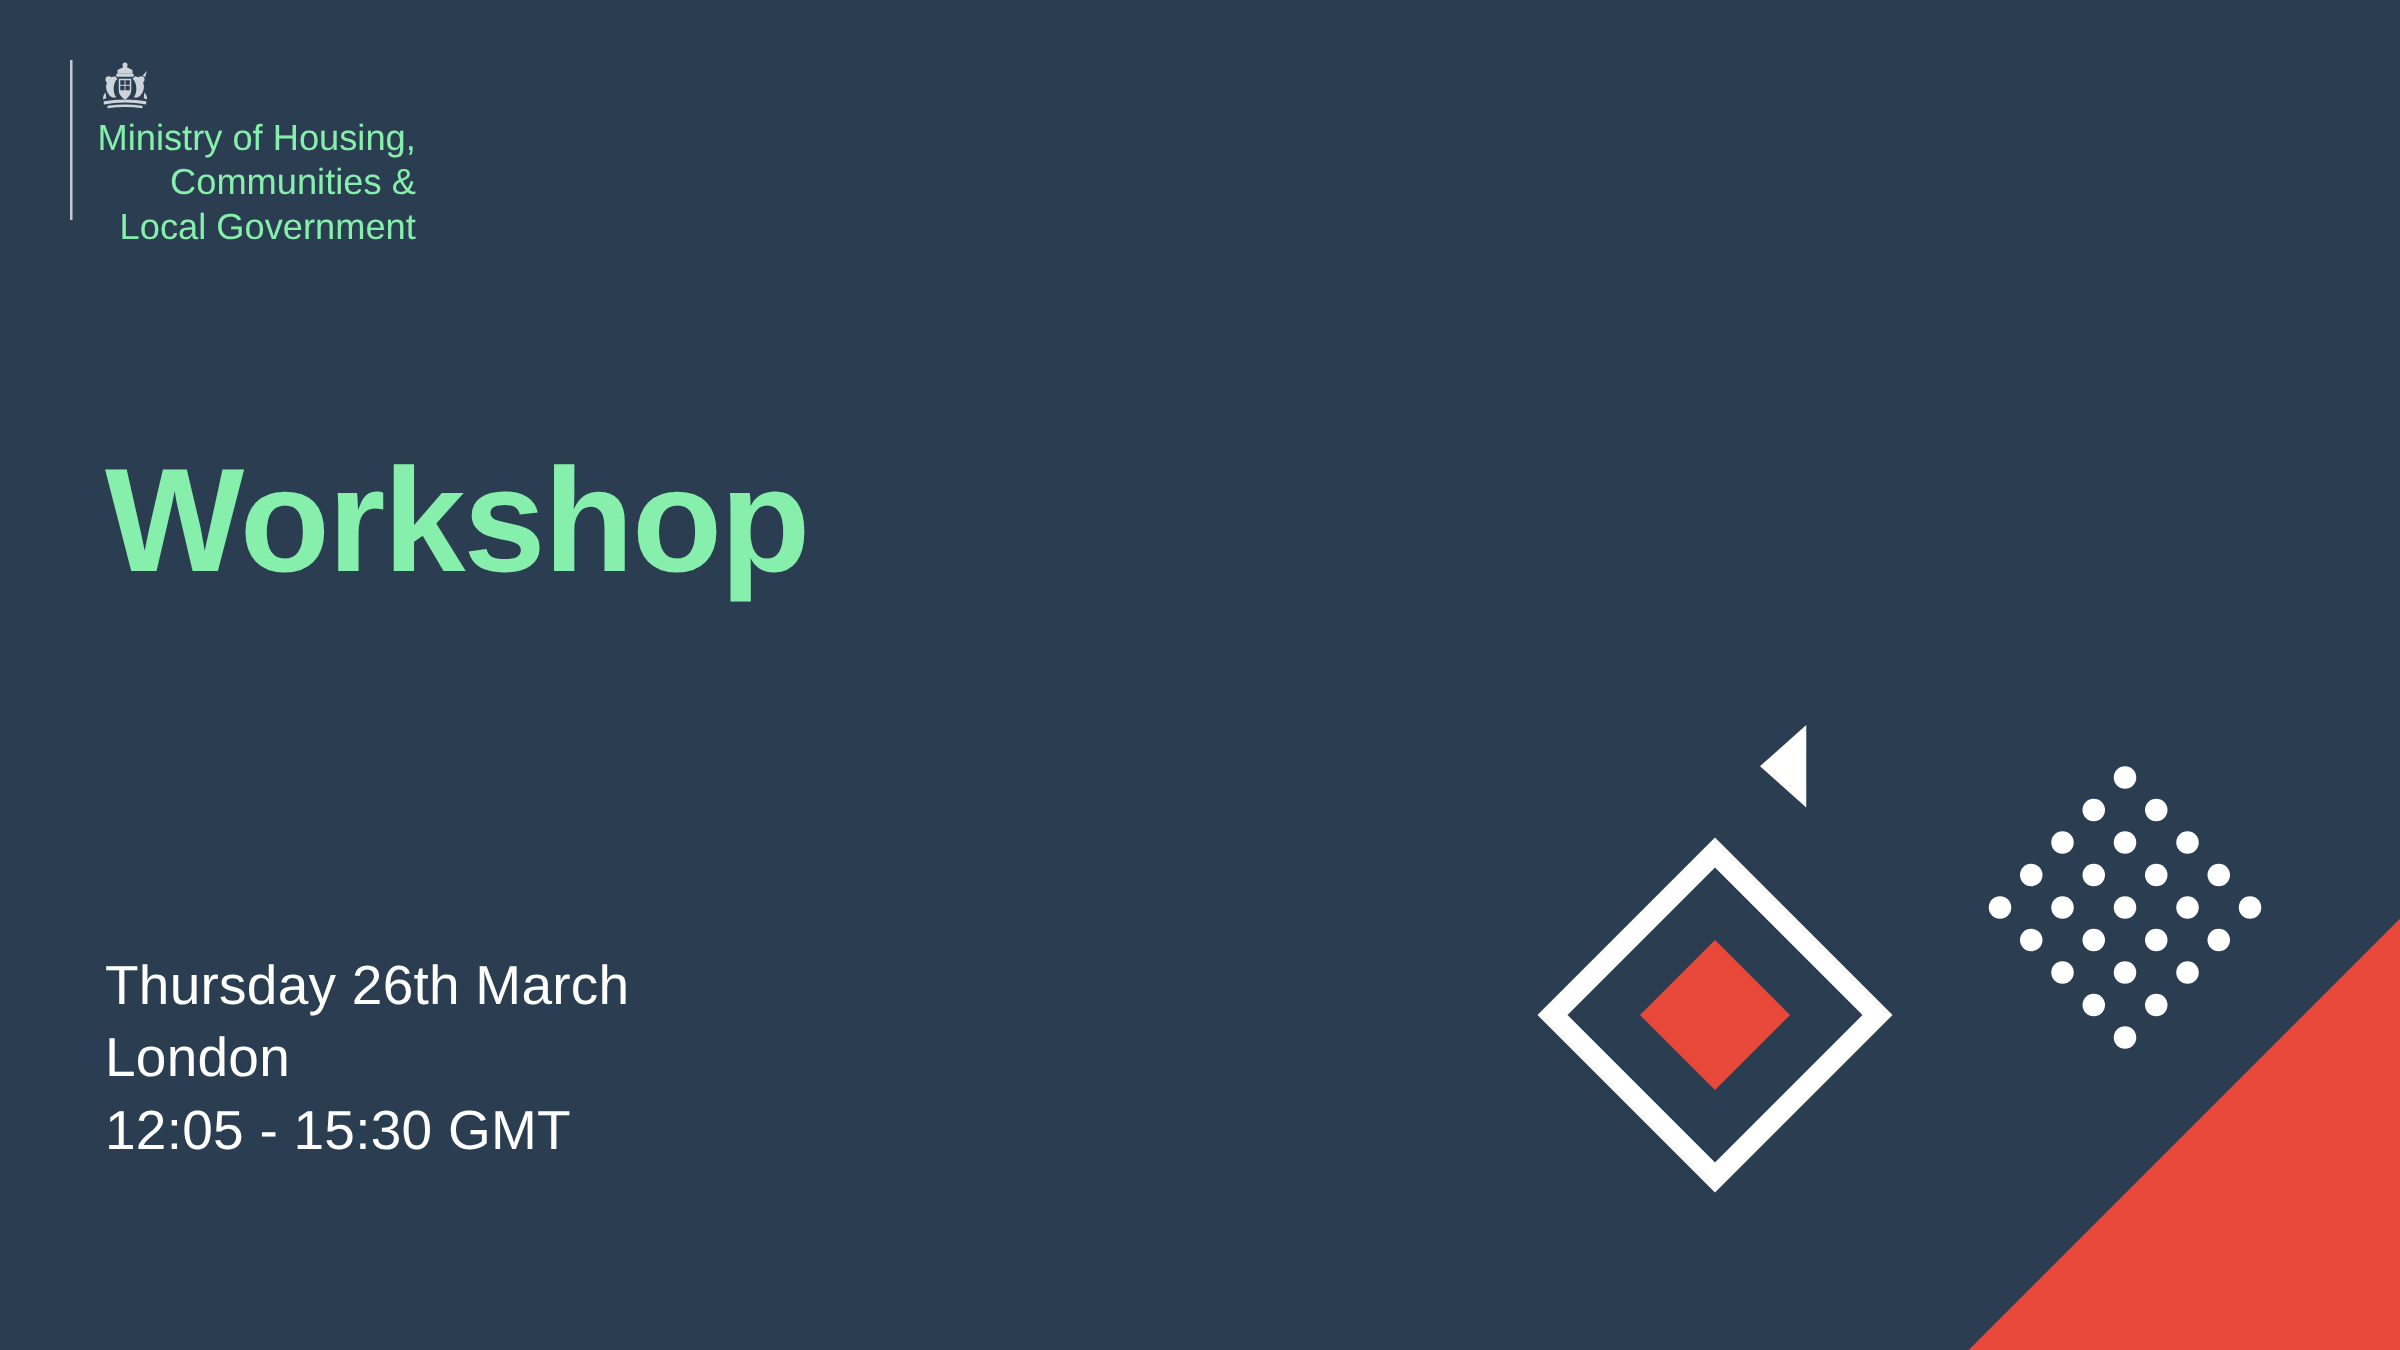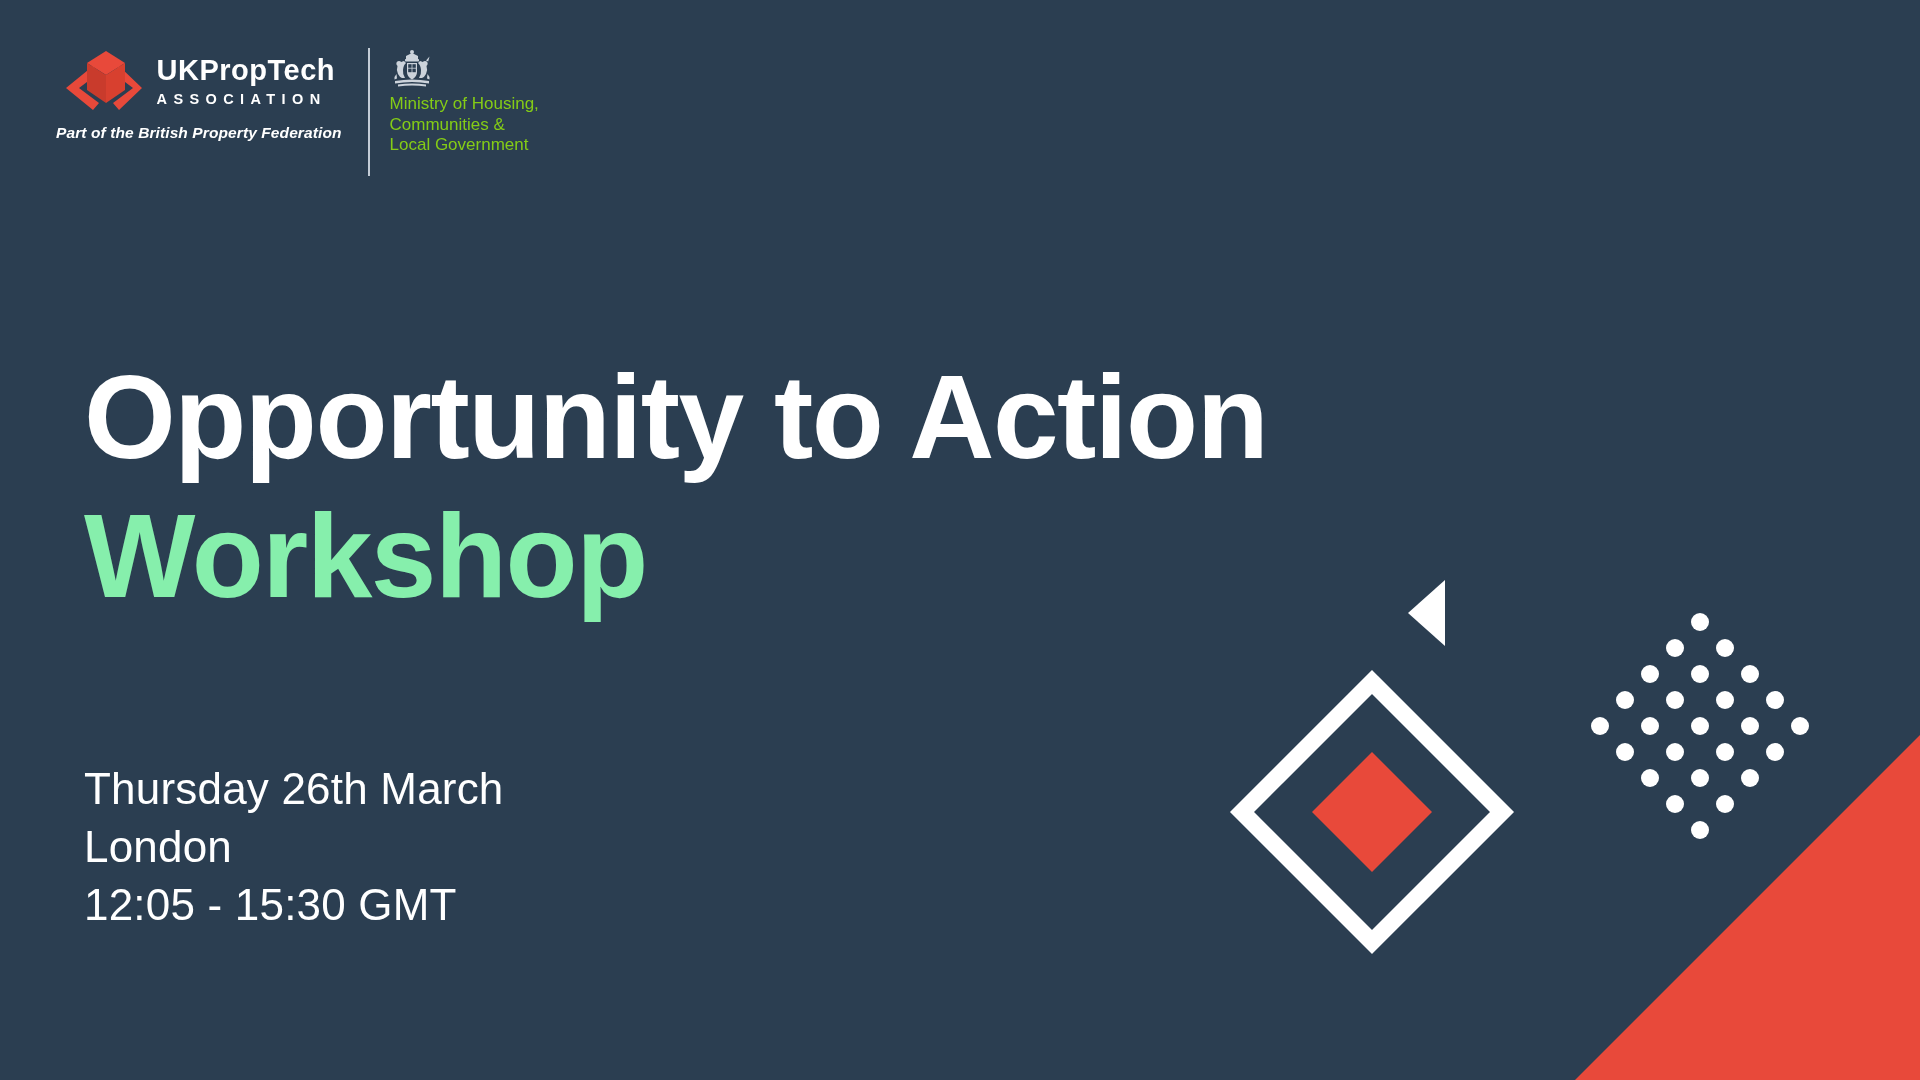--- a/index.html
+++ b/index.html
@@ -99,25 +99,26 @@
     flex-direction: column;
   }
 
   .crest {
     width: 44px;
     height: 40px;
     margin-bottom: 6px;
   }
 
   .mhclg-text {
-    color: #84cc16;
-    font-size: 17px;
+    color: #86efac;
+    font-size: 29px;
     line-height: 1.22;
     font-family: "Liberation Sans", sans-serif;
     white-space: pre-line;
+    text-align: right;
   }
 
   
   .headline {
     position: absolute;
     left: 84px;
     top: 348px;
     width: 1200px;
   }
 
@@ -162,44 +163,20 @@
     pointer-events: none;
   }
 </style>
 </head>
 <body>
 
 <div class="slide">
 
   <div class="logo-bar">
 
-    <div class="upa-block">
-      <div class="upa-row">
-
-        <svg class="upa-mark" viewBox="0 0 82 66">
-
-          <polygon points="30,18 36,25 16,40 36,55 30,62 3,40" fill="#e8493a"></polygon>
-
-          <polygon points="56,18 50,25 70,40 50,55 56,62 79,40" fill="#e8493a"></polygon>
-
-          <polygon points="43,3 62,15 43,27 24,15" fill="#e8493a"></polygon>
-
-          <polygon points="62,15 62,42 43,55 43,27" fill="#d8402f"></polygon>
-
-          <polygon points="24,15 43,27 43,55 24,42" fill="#c93b2c"></polygon>
-        </svg>
-
-        <div class="upa-words">
-          <div class="upa-name">UKPropTech</div>
-          <div class="upa-sub">ASSOCIATION</div>
-        </div>
-
-      </div>
-      <div class="upa-tagline">Part of the British Property Federation</div>
-    </div>
 
     <div class="divider"></div>
 
     <div class="mhclg-block">
       <svg class="crest" viewBox="0 0 44 40">
         <g fill="#ccd3db">
 
           <ellipse cx="22" cy="4" rx="2" ry="2"></ellipse>
           <path d="M16 8 L22 5 L28 8 L28 11 L16 11 Z"></path>
           <rect x="15" y="11" width="14" height="2.4" rx="0.6"></rect>
@@ -225,21 +202,20 @@
         </g>
       </svg>
       <div class="mhclg-text">Ministry of Housing,
 Communities &amp;
 Local Government</div>
     </div>
 
   </div>
 
   <div class="headline">
-    <div class="headline-line headline-primary">Opportunity to Action</div>
     <div class="headline-line headline-accent">Workshop</div>
   </div>
 
   <div class="details">
     <div class="detail-line">Thursday 26th March</div>
     <div class="detail-line">London</div>
     <div class="detail-line">12:05 - 15:30 GMT</div>
   </div>
 
   <svg class="decor" viewBox="0 0 700 520">

